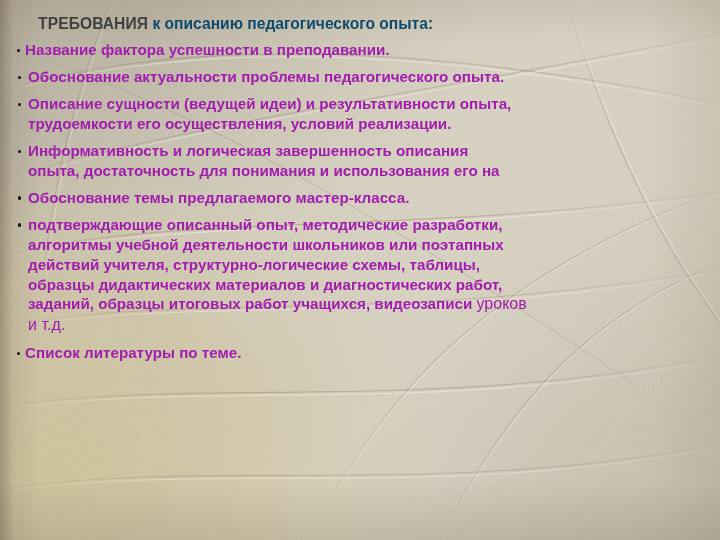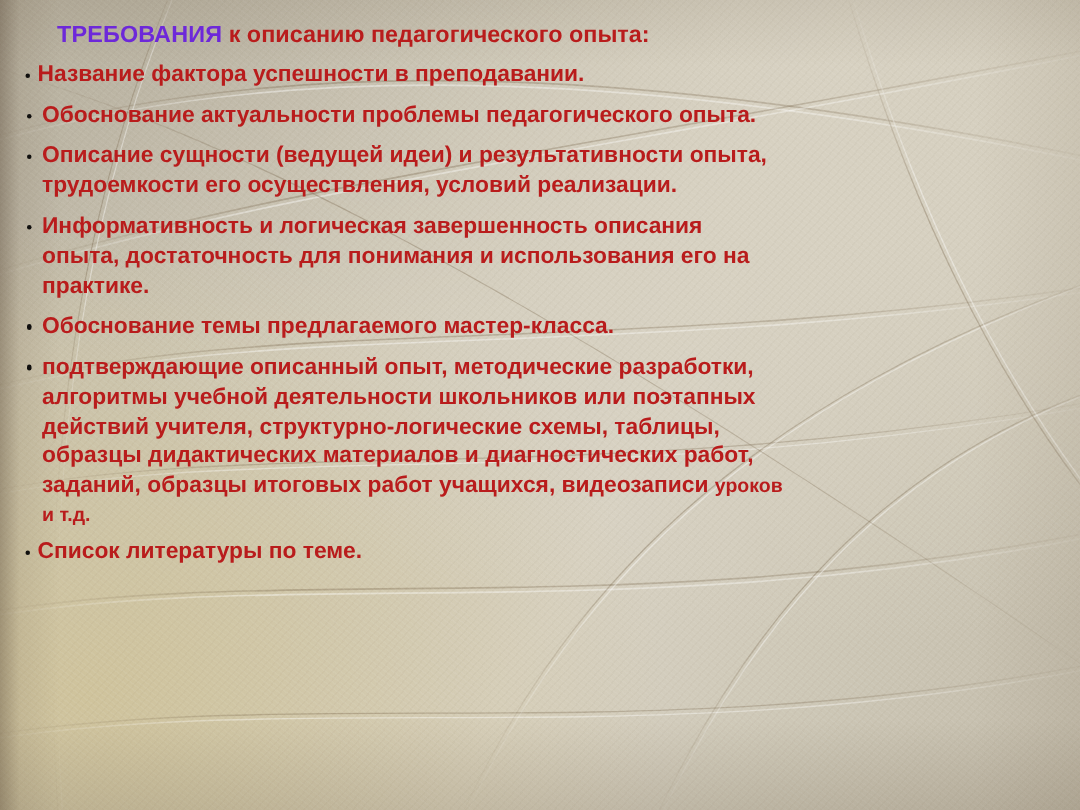--- a/index.html
+++ b/index.html
@@ -75,59 +75,59 @@
 
   .title-line {
     font-size: 15.6px;
     font-weight: bold;
     line-height: 1.25;
     padding-left: 24px;
     margin-bottom: 7px;
     white-space: nowrap;
   }
   .title-accent {
-    color: #6d28d9;
+    color: #404040;
     font-weight: bold;
     letter-spacing: .1px;
   }
-  .title-rest { color: #b91c1c; }
+  .title-rest { color: #0c4a6e; }
 
   .bullets {
     list-style: none;
     margin: 0;
     padding: 0;
   }
 
   .bullet {
     position: relative;
     font-size: 15.2px;
     font-weight: bold;
     line-height: 1.31;
-    color: #b91c1c;
+    color: #a21caf;
     margin: 0 0 7px 0;
     padding-left: 14px;
   }
 
   .bullet .dot {
     position: absolute;
     left: 4px;
     top: .56em;
     width: 3.4px;
     height: 3.4px;
     border-radius: 50%;
     background: #100f0e;
   }
 
   
   .bullet.tight { padding-left: 11px; }
   .bullet.tight .dot { left: 3px; }
 
   .bullet .small {
-    font-size: 13px;
-    font-weight: bold;
+    font-size: 16px;
+    font-weight: normal;
   }
 
   .bullet .cont {
     display: block;
   }
 </style>
 </head>
 <body>
 
 <div class="slide">
@@ -212,21 +212,20 @@
         <span class="dot"></span>
         <span class="cont">Описание сущности (ведущей идеи) и результативности опыта,</span>
         <span class="cont">трудоемкости его осуществления, условий реализации.</span>
       </li>
 
 
       <li class="bullet">
         <span class="dot"></span>
         <span class="cont">Информативность и логическая завершенность описания</span>
         <span class="cont">опыта, достаточность для понимания и использования его на</span>
-        <span class="cont">практике.</span>
       </li>
 
       <li class="bullet">
         <span class="dot"></span>
         <span class="cont">Обоснование темы предлагаемого мастер-класса.</span>
       </li>
 
       <li class="bullet">
         <span class="dot"></span>
         <span class="cont">подтверждающие описанный опыт, методические разработки,</span>

